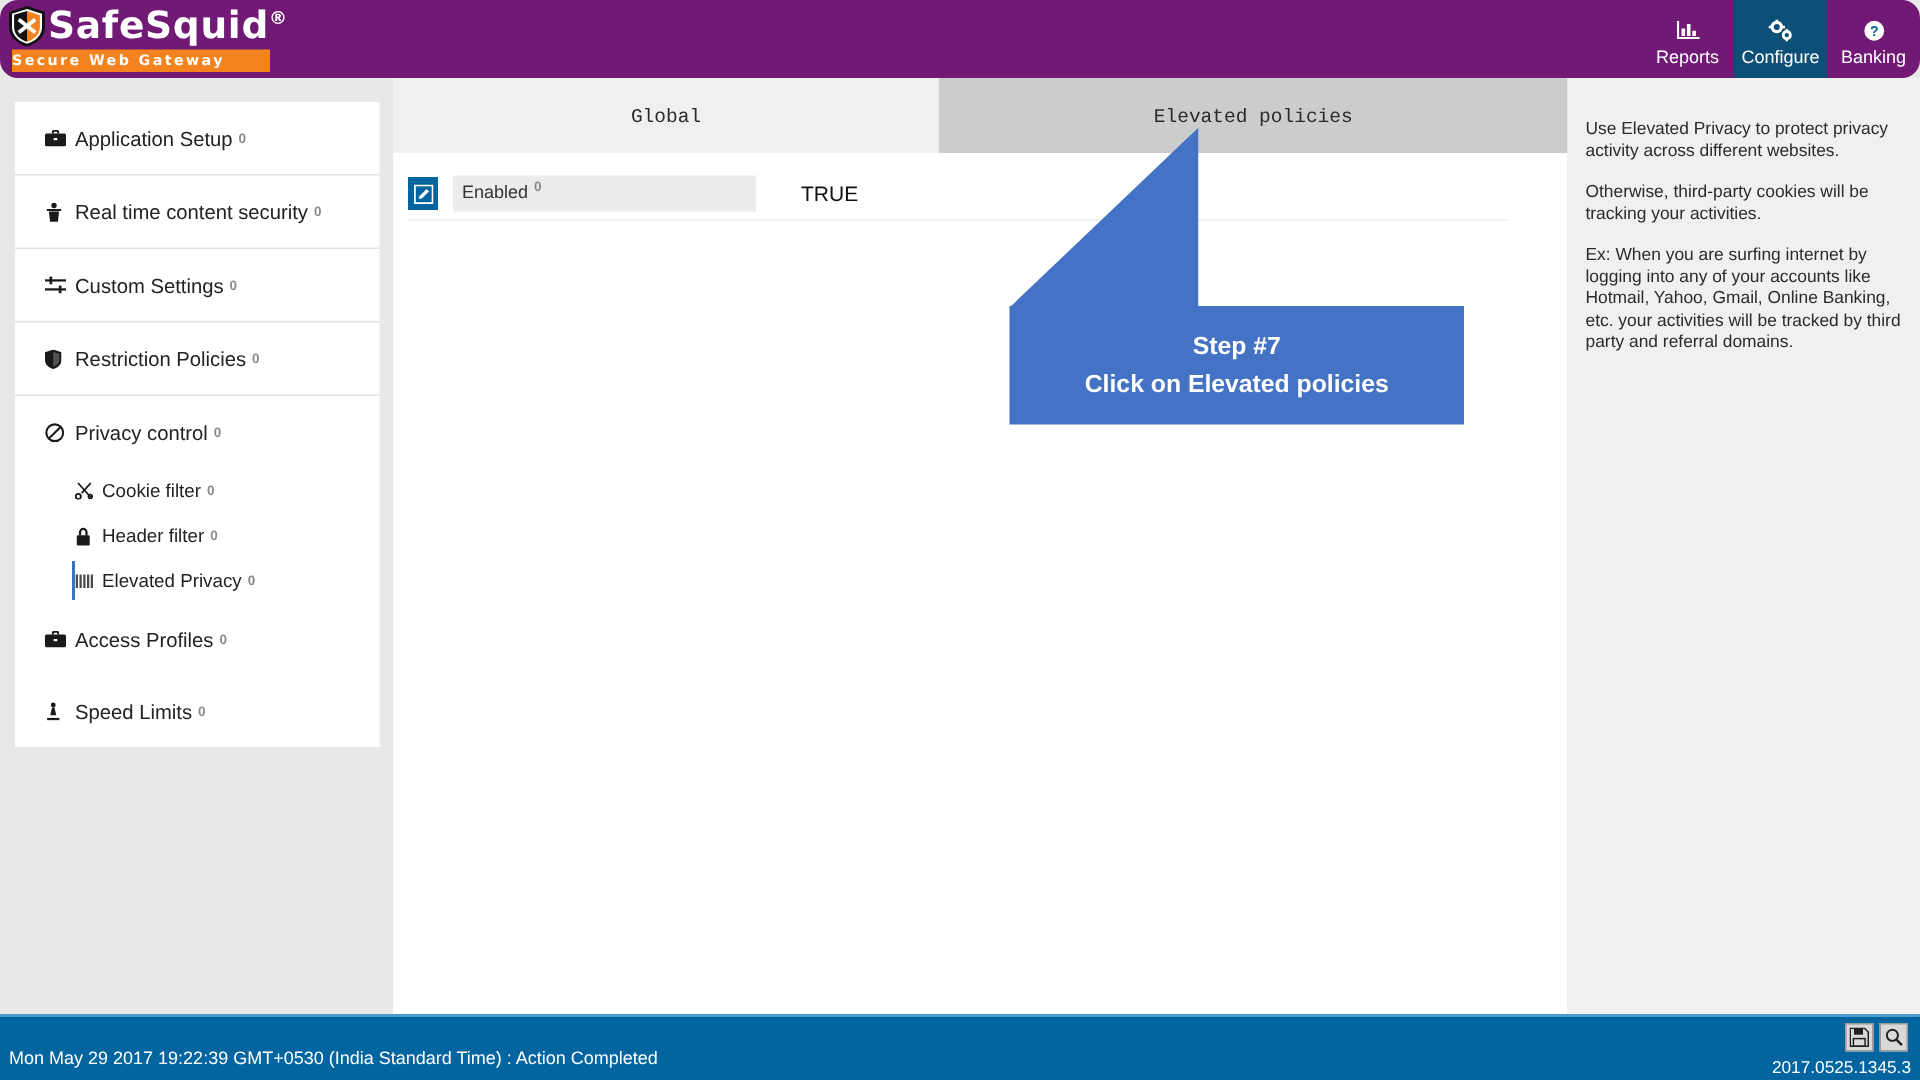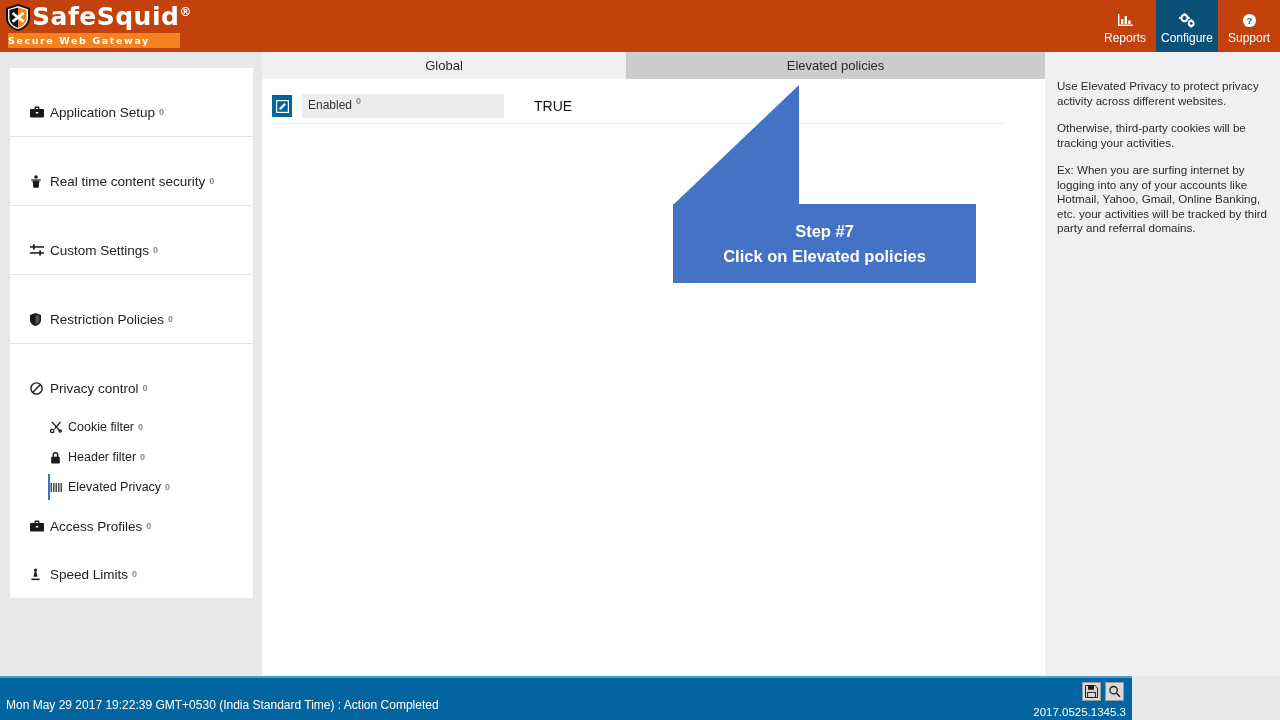--- a/index.html
+++ b/index.html
@@ -18,22 +18,23 @@
     position: relative;
     width: 1280px;
     height: 720px;
   }
 
   
   .header {
     position: absolute;
     left: 0; top: 0;
     width: 1280px; height: 52px;
-    background: #c2410c;
-    box-sizing: border-box;
+    background: #701a75;
+    box-sizing: border-box;
+    border-radius: 12px;
   }
   .logo-wrap {
     position: absolute;
     left: 4px; top: 2px;
     width: 185px; height: 48px;
   }
   .logo-shield {
     position: absolute;
     left: 2px; top: 2px;
     width: 24px; height: 27px;
@@ -100,21 +101,20 @@
   
   .sidebar {
     position: absolute;
     left: 10px; top: 68px;
     width: 243px;
     background: #ffffff;
     box-sizing: border-box;
   }
   .side-group {
     border-bottom: 1px solid #e2e2e2;
-    margin-top: 20px;
   }
   .side-group.no-border { border-bottom: none; }
   .side-item {
     display: flex;
     align-items: center;
     height: 48px;
     padding-left: 20px;
     font-size: 13.5px;
     color: #222;
     cursor: pointer;
@@ -157,22 +157,23 @@
   
   .main {
     position: absolute;
     left: 262px; top: 52px;
     width: 783px;
     height: 624px;
     background: #ffffff;
   }
   .tabs {
     display: flex;
-    height: 27px;
+    height: 50px;
     width: 783px;
+    font-family: Liberation Mono, monospace;
   }
   .tab {
     display: flex;
     align-items: center;
     justify-content: center;
     font-size: 13px;
     color: #2a2a2a;
     cursor: pointer;
     box-sizing: border-box;
   }
@@ -258,21 +259,21 @@
     font-size: 11.6px;
     color: #2b2b2b;
     line-height: 14.5px;
     margin: 0 0 13px 0;
   }
 
   
   .statusbar {
     position: absolute;
     left: 0; top: 676px;
-    width: 1132px; height: 44px;
+    width: 1280px; height: 44px;
     background: #0365a0;
     border-top: 2px solid #4a9ec9;
     box-sizing: border-box;
   }
   .status-text {
     position: absolute;
     left: 6px; top: 20px;
     font-size: 12px;
     color: #ffffff;
   }
@@ -345,21 +346,21 @@
         </span>
         <span class="topnav-label">Configure</span>
       </div>
       <div class="topnav-item">
         <span class="topnav-icon">
           <svg width="15" height="15" viewBox="0 0 15 15">
               <circle cx="7.5" cy="7.5" r="6.6" fill="#ffffff"></circle>
               <text x="7.5" y="11.2" font-size="9.5" font-family="Liberation Sans, sans-serif" font-weight="bold" fill="#0365a0" text-anchor="middle">?</text>
             </svg>
         </span>
-        <span class="topnav-label">Support</span>
+        <span class="topnav-label">Banking</span>
       </div>
     </div>
   </div>
 
   <div class="sidebar">
 
     <div class="side-group">
       <div class="side-item">
         <span class="s-icon">
           <svg width="14" height="12" viewBox="0 0 14 12">

